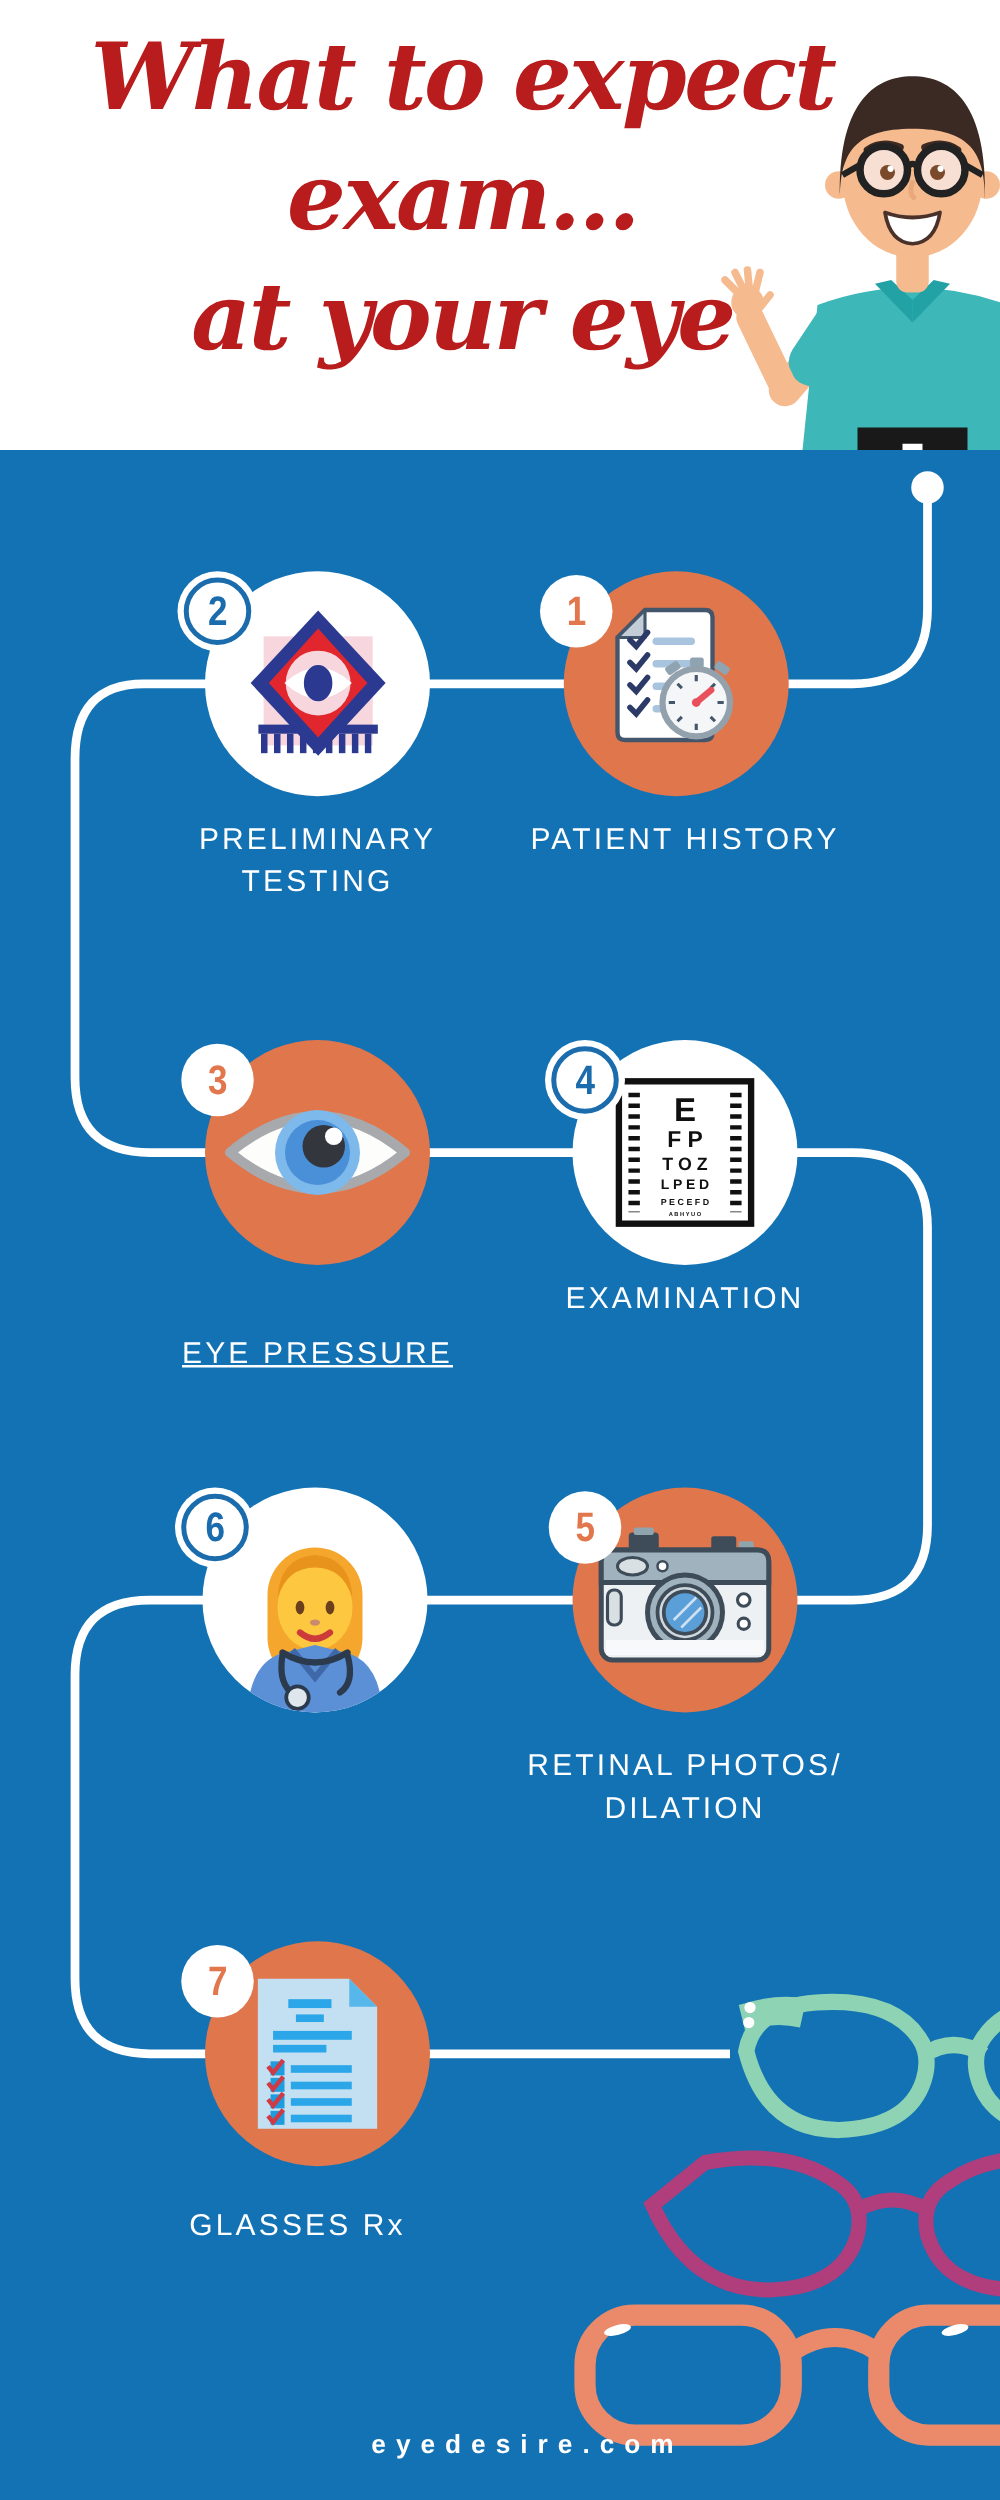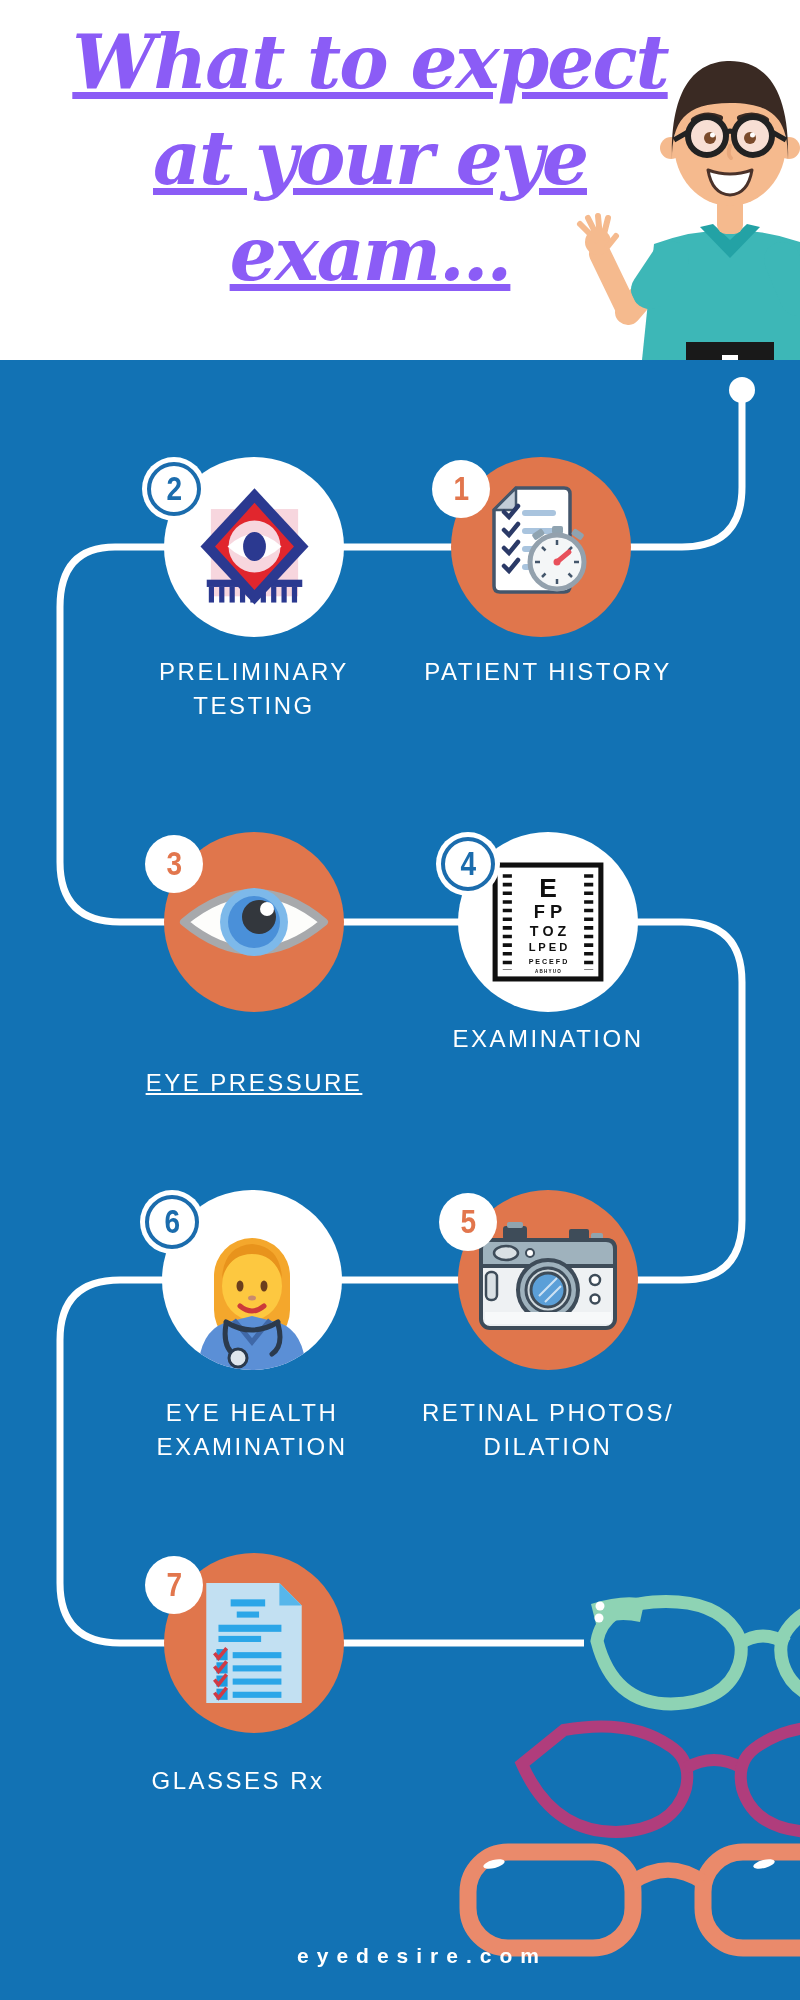--- a/index.html
+++ b/index.html
@@ -1,21 +1,21 @@
 <!DOCTYPE html>
 <html><head>
 <meta charset="utf-8">
 <style>
   html,body{margin:0;padding:0;background:#ffffff;}
   .page{position:relative;width:800px;height:2000px;overflow:hidden;background:#ffffff;font-family:"Liberation Sans",sans-serif;}
   .blue-bg{position:absolute;left:0;top:360px;width:800px;height:1640px;background:#1272b4;}
   
-  .title{position:absolute;left:0;top:14px;width:740px;text-align:center;color:#8b5cf6;
+  .title{position:absolute;left:0;top:14px;width:740px;text-align:center;color:#b91c1c;
          font-family:"DejaVu Serif",serif;font-style:italic;font-weight:700;
-         font-size:74px;line-height:96px;letter-spacing:-2px;text-decoration:underline;}
+         font-size:74px;line-height:96px;letter-spacing:-2px;}
   .man-svg{position:absolute;left:570px;top:28px;width:230px;height:332px;}
   
   .path-svg{position:absolute;left:0;top:0;width:800px;height:2000px;}
   
   .step-circle{position:absolute;width:180px;height:180px;border-radius:50%;overflow:hidden;
                display:flex;align-items:center;justify-content:center;}
   .circle-orange{background:#e0764c;}
   .circle-white{background:#ffffff;}
   .badge{position:absolute;background:#ffffff;border-radius:50%;display:flex;align-items:center;justify-content:center;
          font-weight:bold;font-size:33px;}
@@ -32,22 +32,22 @@
 </style>
 </head>
 <body>
 
 <div class="page">
 
   <div class="blue-bg"></div>
 
   <div class="title">
     <div>What to expect</div>
+    <div>exam...</div>
     <div>at your eye</div>
-    <div>exam...</div>
   </div>
 
   <svg class="man-svg" viewBox="0 0 230 332">
 
     <path d="M96,240 L58,284" stroke="#f5ba8e" stroke-width="26" stroke-linecap="round" fill="none"></path>
 
     <path d="M216,238 L232,318" stroke="#f5ba8e" stroke-width="22" stroke-linecap="round" fill="none"></path>
 
     <path d="M84,216 Q160,188 236,216 L248,332 L72,332 Z" fill="#3db7b7"></path>
 
@@ -253,21 +253,20 @@
     </div>
   <div class="badge badge-orange" style="left:145px;top:1556px;">
       <span>7</span>
     </div>
 
   <div class="step-label" style="left:134px;top:655px;width:240px;">PRELIMINARY TESTING</div>
   <div class="step-label" style="left:398px;top:655px;width:300px;">PATIENT HISTORY</div>
   <div class="step-label" style="left:104px;top:1066px;width:300px;text-decoration:underline;">EYE PRESSURE</div>
   <div class="step-label" style="left:398px;top:1022px;width:300px;">EXAMINATION</div>
   <div class="step-label" style="left:413px;top:1396px;width:270px;">RETINAL PHOTOS/ DILATION</div>
-  <div class="step-label" style="left:137px;top:1396px;width:230px;">EYE HEALTH EXAMINATION</div>
   <div class="step-label" style="left:88px;top:1736px;width:300px;margin-top:28px;">GLASSES Rx</div>
 
   <svg class="deco" style="left:583px;top:1586px;width:330px;height:150px;" viewBox="0 0 330 150">
     <path d="M14,55 Q20,20 70,16 Q130,12 152,44 Q162,58 156,78 Q144,116 88,118 Q30,118 14,55 Z" stroke="#8ed3b4" stroke-width="13" fill="none"></path>
     <path d="M156,58 Q180,42 204,58" stroke="#8ed3b4" stroke-width="13" fill="none"></path>
     <g transform="translate(356,0) scale(-1,1)">
       <path d="M14,55 Q20,20 70,16 Q130,12 152,44 Q162,58 156,78 Q144,116 88,118 Q30,118 14,55 Z" stroke="#8ed3b4" stroke-width="13" fill="none"></path>
     </g>
     <path d="M8,18 Q40,8 62,13 L57,36 Q30,30 14,42 Z" fill="#8ed3b4"></path>
     <circle cx="17" cy="20" r="4.5" fill="#ffffff"></circle>

